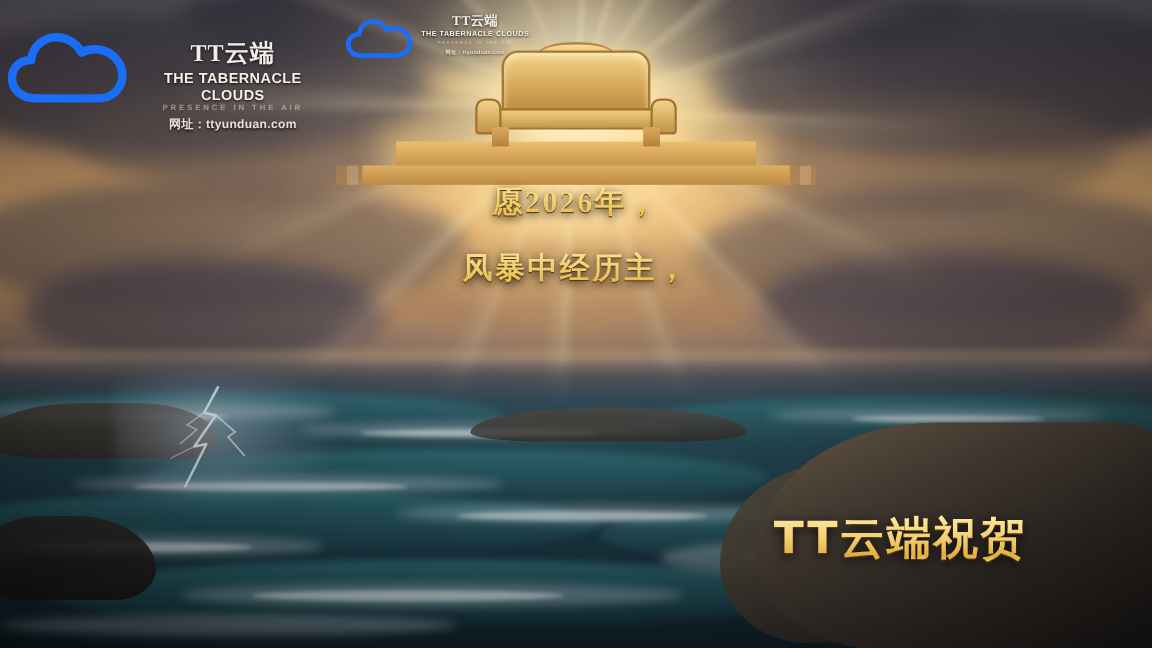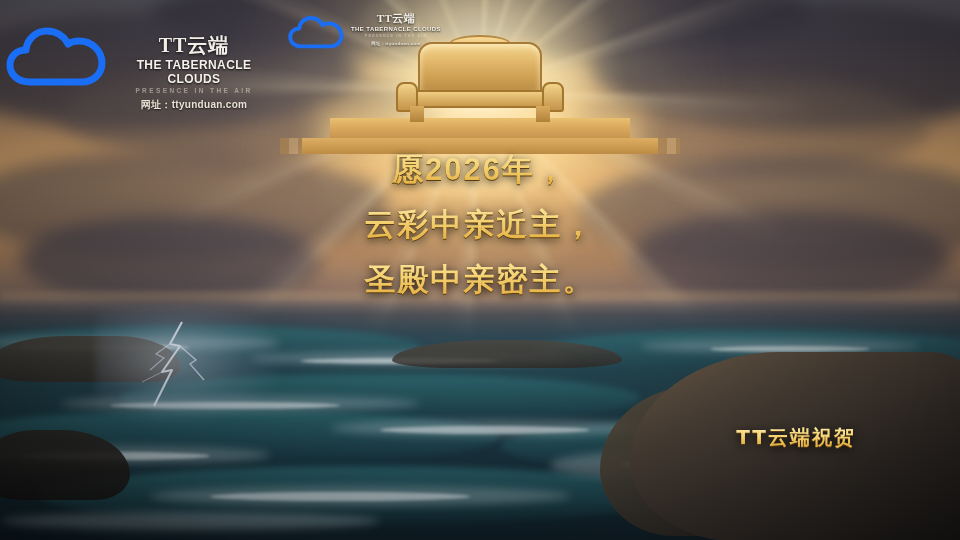--- a/index.html
+++ b/index.html
@@ -248,37 +248,37 @@
   .logo-big .lt-url{ font-size:10px; line-height:14px; margin-top:2px; }
   .logo-sm  .lt-url{ font-size:4.4px; line-height:7px; margin-top:1px; }
 
   
   .poem{
     position:absolute; left:0; right:0; top:142px;
     text-align:center;
     pointer-events:none;
   }
   .poem .line{
-    font-family:Liberation Sans, sans-serif;
+    font-family:Liberation Serif, serif;
     font-weight:700;
-    font-size:31px;
+    font-size:25px;
     line-height:55px;
     letter-spacing:2px;
     color:#f6d872;
     background:linear-gradient(180deg,#fdf0b4 0%,#f4d172 45%,#e7b448 75%,#f3dd96 100%);
     -webkit-background-clip:text; background-clip:text;
     -webkit-text-fill-color:transparent;
     filter:drop-shadow(0 1px 0 #5a3c12) drop-shadow(0 2px 4px rgba(0,0,0,.65));
     white-space:nowrap;
   }
 
   .signature{
     position:absolute; right:104px; top:424px;
     font-family:"DejaVu Sans","Liberation Sans",sans-serif;
-    font-weight:700; font-size:20px; letter-spacing:2px;
+    font-weight:700; font-size:37px; letter-spacing:2px;
     color:#f6d872;
     background:linear-gradient(180deg,#fdf0b4 0%,#f4d172 48%,#e3ae40 78%,#f5e09b 100%);
     -webkit-background-clip:text; background-clip:text;
     -webkit-text-fill-color:transparent;
     filter:drop-shadow(0 1px 0 #5a3c12) drop-shadow(0 2px 5px rgba(0,0,0,.7));
     white-space:nowrap;
   }
 
   .verse{
     position:absolute; left:0; right:0; top:498px;
@@ -394,20 +394,19 @@
     <div class="logo-text">
       <div class="lt-cn">TT云端</div>
       <div class="lt-en">THE TABERNACLE CLOUDS</div>
       <div class="lt-sub">PRESENCE IN THE AIR</div>
       <div class="lt-url">网址：ttyunduan.com</div>
     </div>
   </div>
 
   <div class="poem">
     <div class="line">愿2026年，</div>
-    <div class="line">云彩中亲近主，</div>
-    <div class="line">圣殿中亲密主。</div>
+    <div class="line">风暴中经历主，</div>
   </div>
 
   <div class="signature">TT云端祝贺</div>
 
 
 </div>
 
 </body></html>

